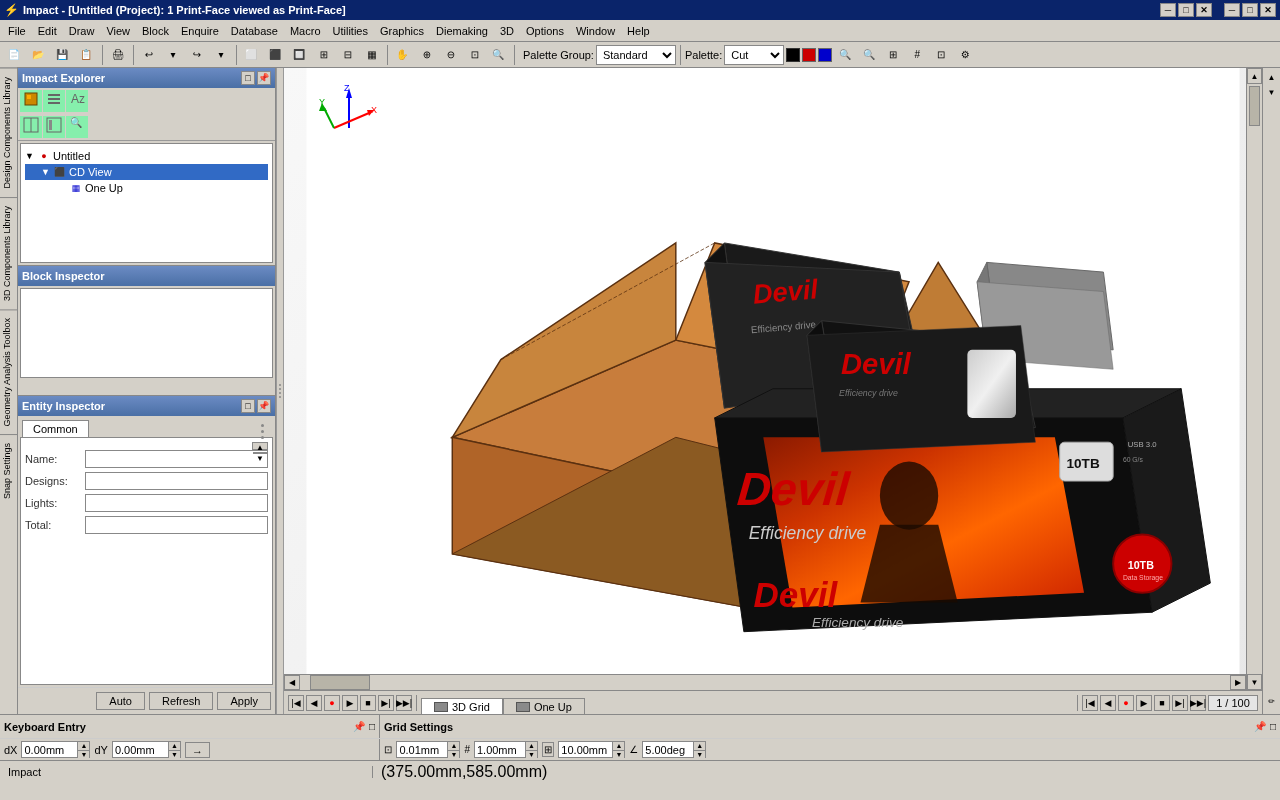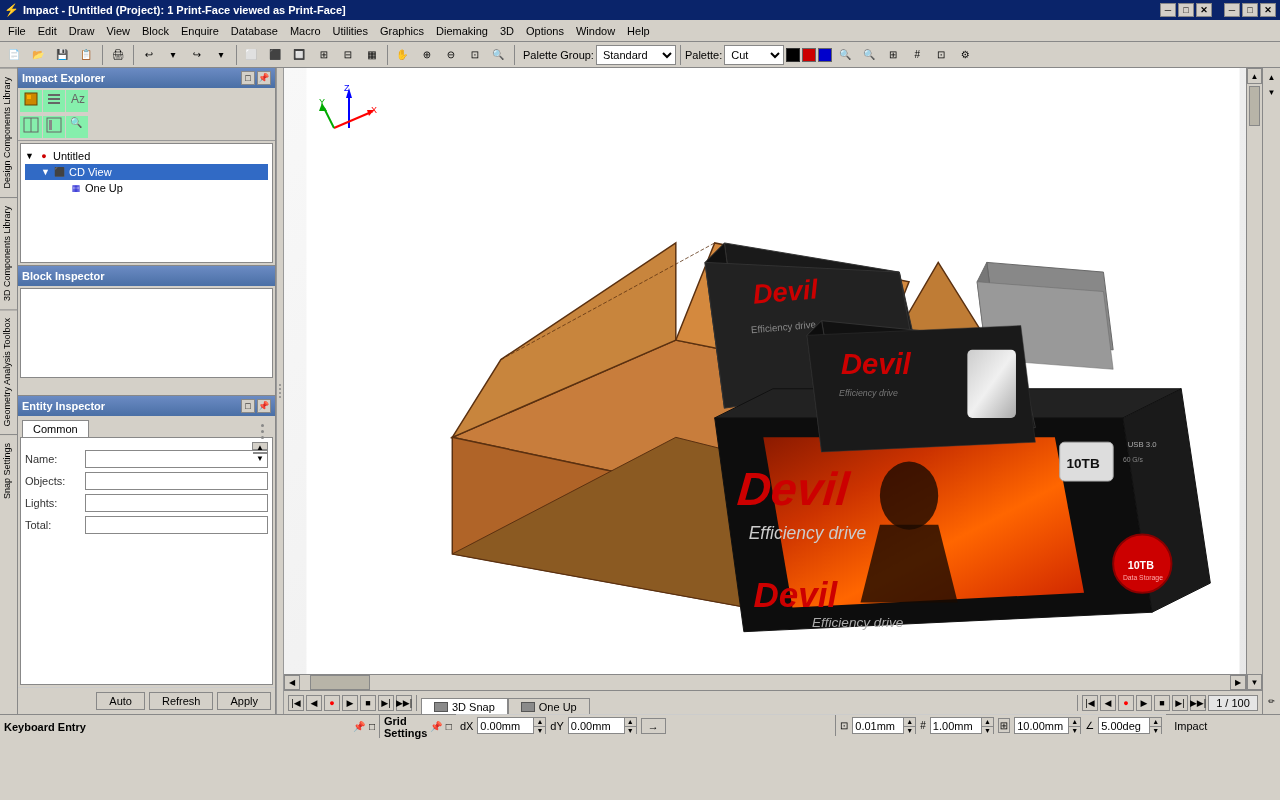--- a/index.html
+++ b/index.html
@@ -106,21 +106,21 @@
     .scroll-arrow { height: 16px; background: #d4d0c8; border: 1px solid #888; display: flex; align-items: center; justify-content: center; cursor: pointer; font-size: 8px; }
     .scroll-track { flex: 1; background: #d4d0c8; }
     .scroll-thumb { height: 40px; background: #b8b4a8; border: 1px solid #888; margin: 2px; cursor: pointer; }
     
     .horiz-scrollbar { height: 16px; background: #d4d0c8; border-top: 1px solid #888; display: flex; }
     .horiz-scroll-arrow { width: 16px; background: #d4d0c8; border: 1px solid #888; display: flex; align-items: center; justify-content: center; cursor: pointer; font-size: 8px; }
     .horiz-scroll-track { flex: 1; background: #d4d0c8; position: relative; }
     .horiz-scroll-thumb { position: absolute; left: 10px; width: 60px; height: 100%; background: #b8b4a8; border: 1px solid #888; cursor: pointer; }
     
     
-    #bottom-bars { display: flex; }
+    #bottom-bars { display: flex; flex-direction: column; }
     #bottom-row1 { display: flex; height: 24px; border-top: 1px solid #888; background: #d4d0c8; }
     
     .bottom-section { display: flex; align-items: center; padding: 0 4px; gap: 3px; border-right: 1px solid #888; }
     .bottom-section:last-child { border-right: none; }
   </style>
 </head>
 <body>
 
 <div id="titlebar">
   <div id="titlebar-left">
@@ -308,25 +308,25 @@
             <div style="flex:1;"></div>
             <div style="cursor:pointer; text-align:center; font-size:8px; border-top:1px solid #888;">▼</div>
           </div>
         </div>
 
         <div class="entity-field">
           <label class="entity-label">Name:</label>
           <input class="entity-input" type="text" value="" style="">
         </div>
 
-
         <div class="entity-field">
-          <label class="entity-label">Objects:</label>
+          <label class="entity-label">Designs:</label>
           <input class="entity-input" type="text" value="" style="">
         </div>
+
 
         <div class="entity-field">
           <label class="entity-label">Lights:</label>
           <input class="entity-input" type="text" value="" style="">
         </div>
 
         <div class="entity-field">
           <label class="entity-label">Total:</label>
           <input class="entity-input" type="text" style="">
         </div>
@@ -500,21 +500,21 @@
         <div class="timeline-btn" style="color:red;">●</div>
         <div class="timeline-btn">▶</div>
         <div class="timeline-btn">■</div>
         <div class="timeline-btn">▶|</div>
         <div class="timeline-btn">▶▶|</div>
       </div>
 
       <div id="view-tabs" style="display:flex; align-items:flex-end; padding:0 4px; flex:1; border:none; height:24px;">
         <div class="view-tab active">
           <div class="view-tab-icon"></div>
-          <span>3D Snap</span>
+          <span>3D Grid</span>
         </div>
         <div class="view-tab">
           <div class="view-tab-icon"></div>
           <span>One Up</span>
         </div>
       </div>
 
       <div style="display:flex; align-items:center; gap:2px; padding:0 4px; border-left:1px solid #888;">
         <div class="timeline-btn">|◀</div>
         <div class="timeline-btn">◀</div>

